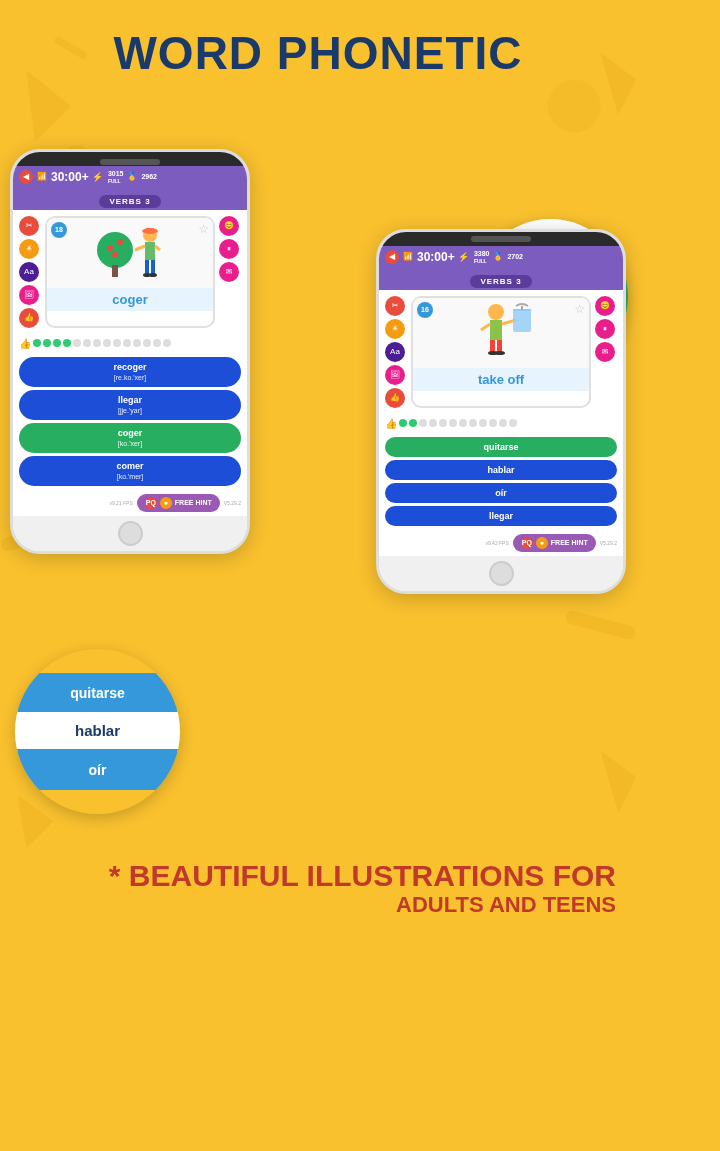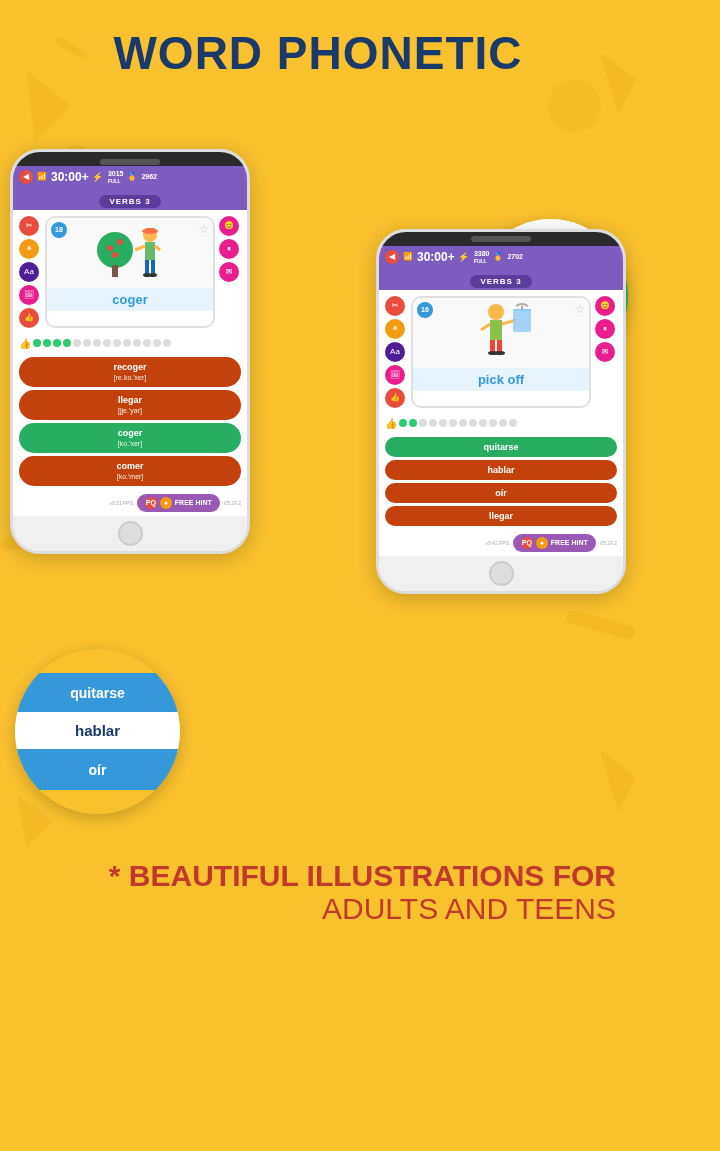--- a/index.html
+++ b/index.html
@@ -245,21 +245,21 @@
 
     .option-btn {
       border-radius: 20px;
       padding: 5px 8px;
       text-align: center;
       font-size: 9px;
       font-weight: bold;
       color: white;
     }
 
-    .option-blue { background: #c2410c; }
+    .option-blue { background: #1d4ed8; }
     .option-green { background: #27ae60; }
 
     .option-sub {
       font-size: 7px;
       font-weight: normal;
       opacity: 0.9;
     }
 
     
     .hint-bar {
@@ -352,22 +352,22 @@
       padding: 20px 20px 20px;
     }
     .footer-title {
       font-size: 30px;
       font-weight: 900;
       color: #c0392b;
       text-transform: uppercase;
       line-height: 1.1;
     }
     .footer-sub {
-      font-size: 30px;
-      font-weight: 400;
+      font-size: 22px;
+      font-weight: 700;
       color: #c0392b;
       text-transform: uppercase;
     }
   </style>
 </head>
 <body>
 
 <div class="content-wrapper">
 
   <svg class="bg-decoration" viewBox="0 0 720 1151" xmlns="http://www.w3.org/2000/svg">
@@ -571,21 +571,21 @@
               <rect x="52" y="10" width="18" height="22" rx="2" fill="#90CAF9" opacity="0.8"></rect>
               <line x1="52" y1="10" x2="70" y2="10" stroke="#90CAF9" stroke-width="2"></line>
 
               <line x1="61" y1="6" x2="61" y2="10" stroke="#aaa" stroke-width="2"></line>
               <path d="M55,6 Q61,2 67,6" stroke="#aaa" stroke-width="2" fill="none"></path>
 
               <ellipse cx="32" cy="53" rx="5" ry="2" fill="#333"></ellipse>
               <ellipse cx="39" cy="53" rx="5" ry="2" fill="#333"></ellipse>
             </svg>
           </div>
-          <div class="card-word">pick off</div>
+          <div class="card-word">take off</div>
         </div>
 
         <div class="card-right-icons">
           <div class="icon-btn icon-btn-pink">😊</div>
           <div class="icon-btn icon-btn-pink">⏸</div>
           <div class="icon-btn icon-btn-pink">✉</div>
         </div>
       </div>
 
       <div class="dots-row">

